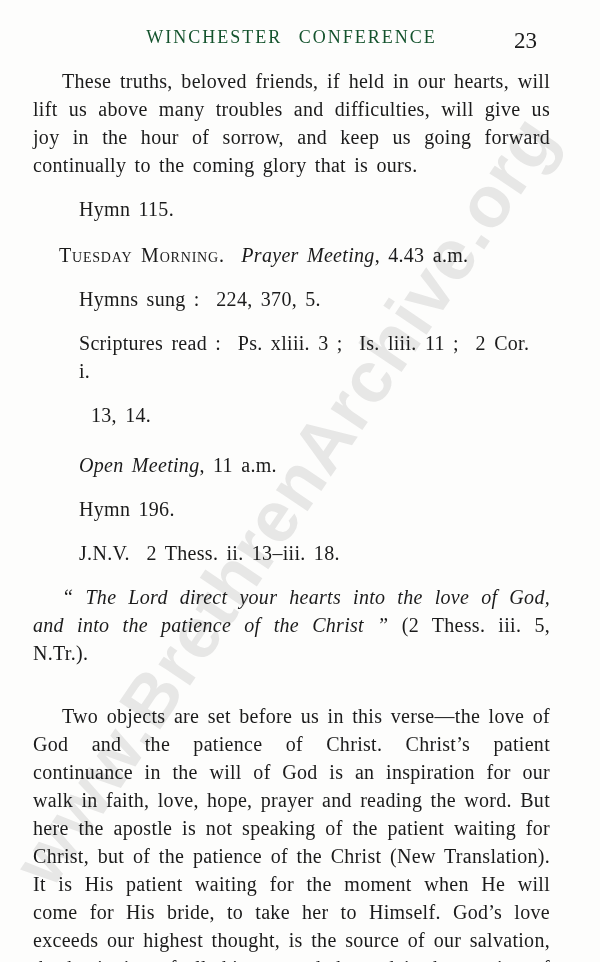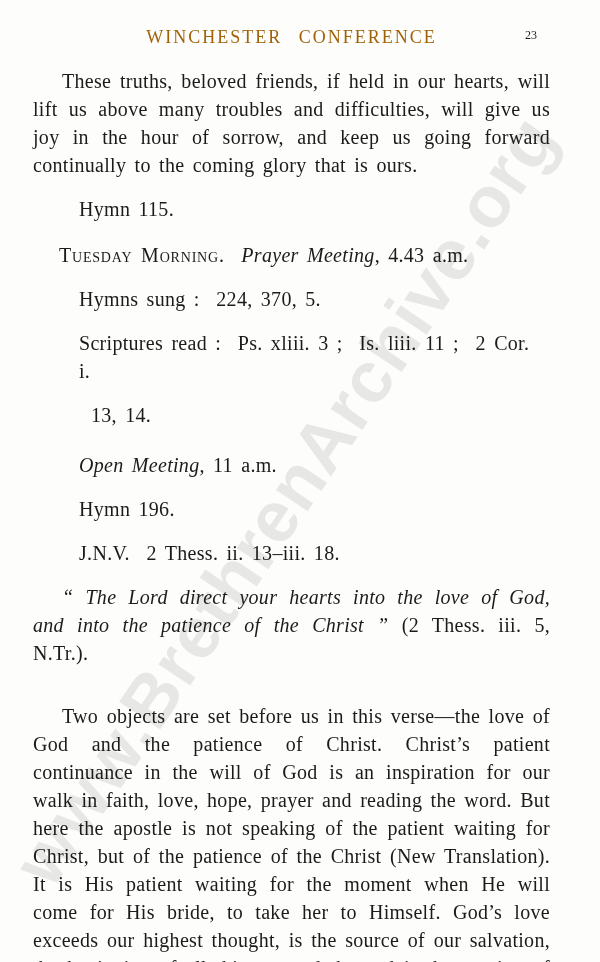--- a/index.html
+++ b/index.html
@@ -31,27 +31,27 @@
     top: 27px;
     left: 33px;
     right: 50px;
     height: 24px;
   }
   .running-title {
     text-align: center;
     font-size: 18px;
     letter-spacing: 2px;
     word-spacing: 10px;
-    color: #a16207;
+    color: #14532d;
   }
   .page-number {
     position: absolute;
     right: 13px;
     top: 1px;
-    font-size: 12px;
+    font-size: 23px;
   }
   .content {
     position: absolute;
     top: 0;
     left: 33px;
     width: 517px;
     font-size: 20px;
     line-height: 28px;
     letter-spacing: 0.3px;
     word-spacing: 3px;

